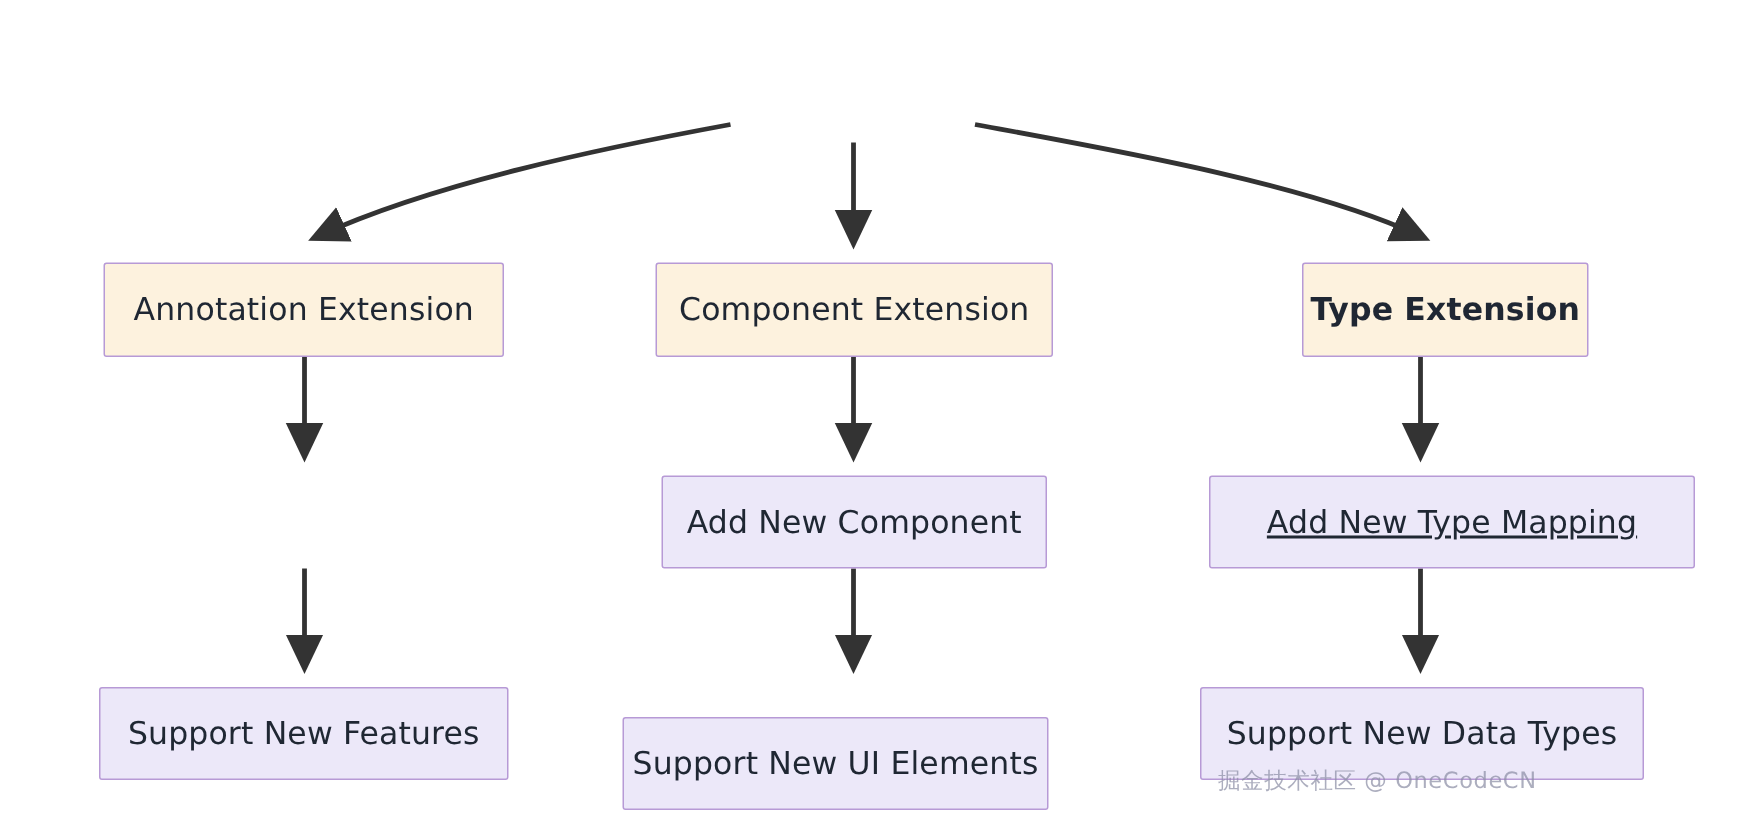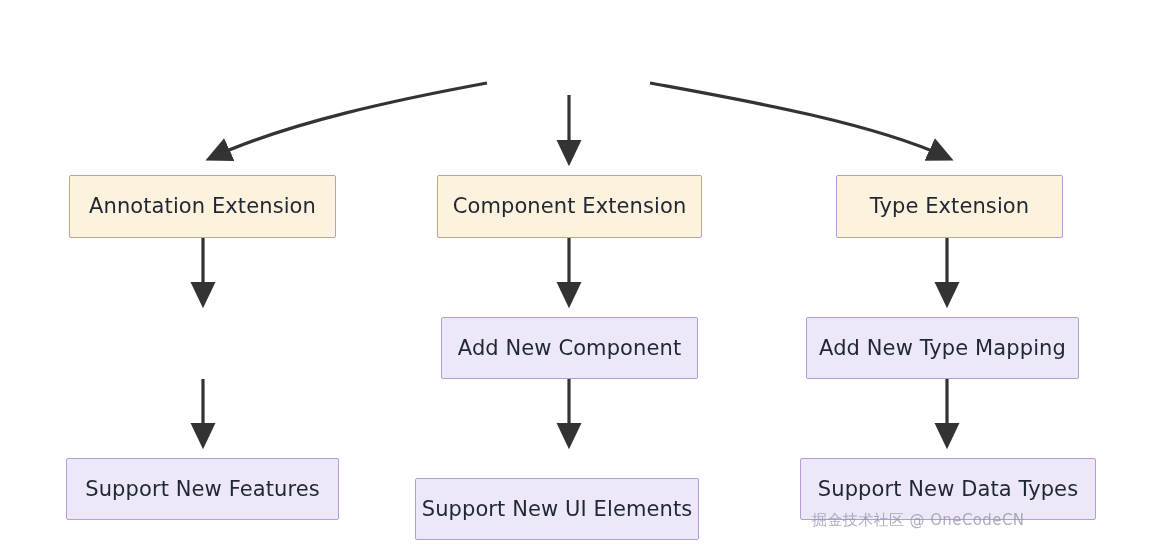--- a/index.html
+++ b/index.html
@@ -93,30 +93,30 @@
 
 
   <div class="node level1" style="left:69px; top:175px; width:267px; height:63px;">
     <span>Annotation Extension</span>
   </div>
 
   <div class="node level1" style="left:437px; top:175px; width:265px; height:63px;">
     <span>Component Extension</span>
   </div>
 
-  <div class="node level1" style="left:836px; top:175px; width:227px; height:63px;">
+  <div class="node level1" style="left:868px; top:175px; width:191px; height:63px;font-weight:bold;">
     <span>Type Extension</span>
   </div>
 
 
   <div class="node level2" style="left:441px; top:317px; width:257px; height:62px;">
     <span>Add New Component</span>
   </div>
 
-  <div class="node level2" style="left:806px; top:317px; width:273px; height:62px;">
+  <div class="node level2" style="left:806px; top:317px; width:324px; height:62px;text-decoration:underline;">
     <span>Add New Type Mapping</span>
   </div>
 
   <div class="node level3" style="left:66px; top:458px; width:273px; height:62px;">
     <span>Support New Features</span>
   </div>
 
   <div class="node level3" style="left:415px; top:458px; width:284px; height:62px;margin-top:20px;">
     <span>Support New UI Elements</span>
   </div>

